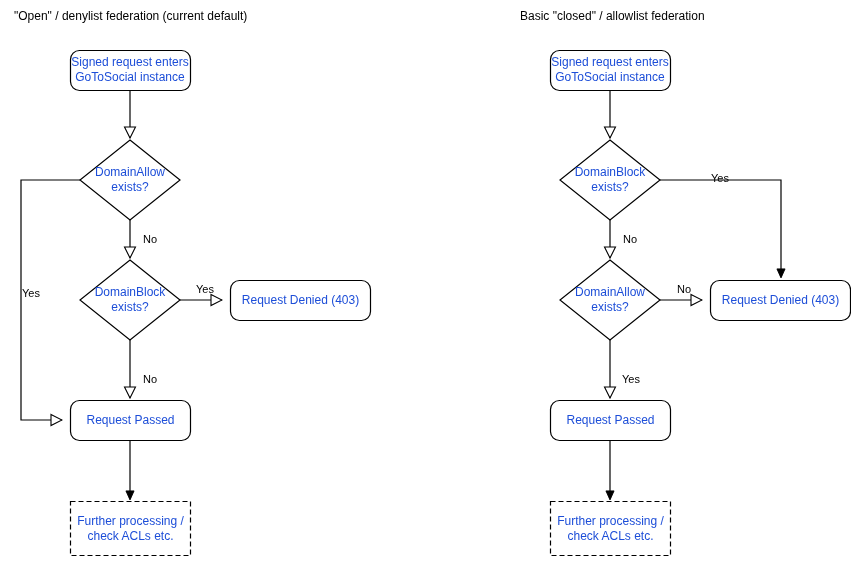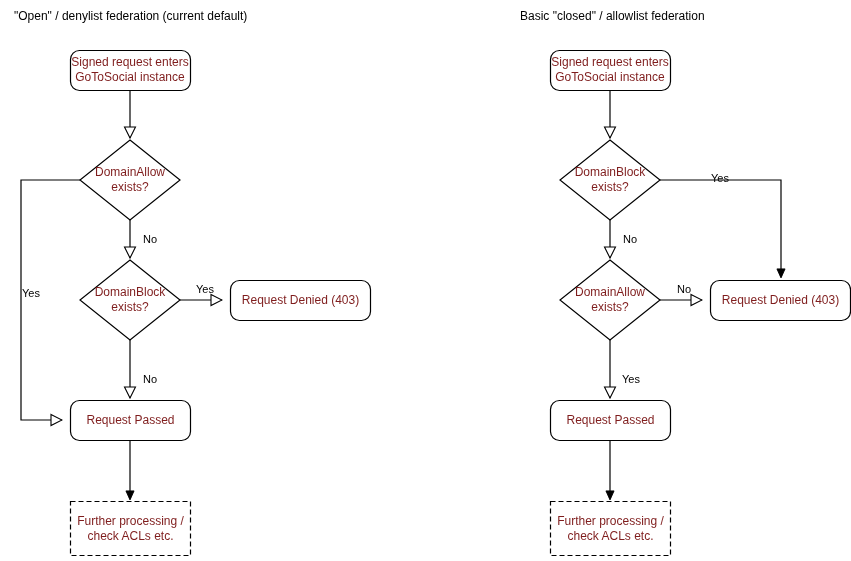--- a/index.html
+++ b/index.html
@@ -30,21 +30,21 @@
     white-space: nowrap;
   }
   #title-left  { left: 14px;  top: 9px; }
   #title-right { left: 520px; top: 9px; }
 
   
   .node-label {
     position: absolute;
     font-size: 12px;
     line-height: 15px;
-    color: #7f1d1d;
+    color: #1d4ed8;
     text-align: center;
     white-space: pre-line;
     display: flex;
     align-items: center;
     justify-content: center;
     pointer-events: none;
   }
   .edge-label {
     position: absolute;
     font-size: 11px;

